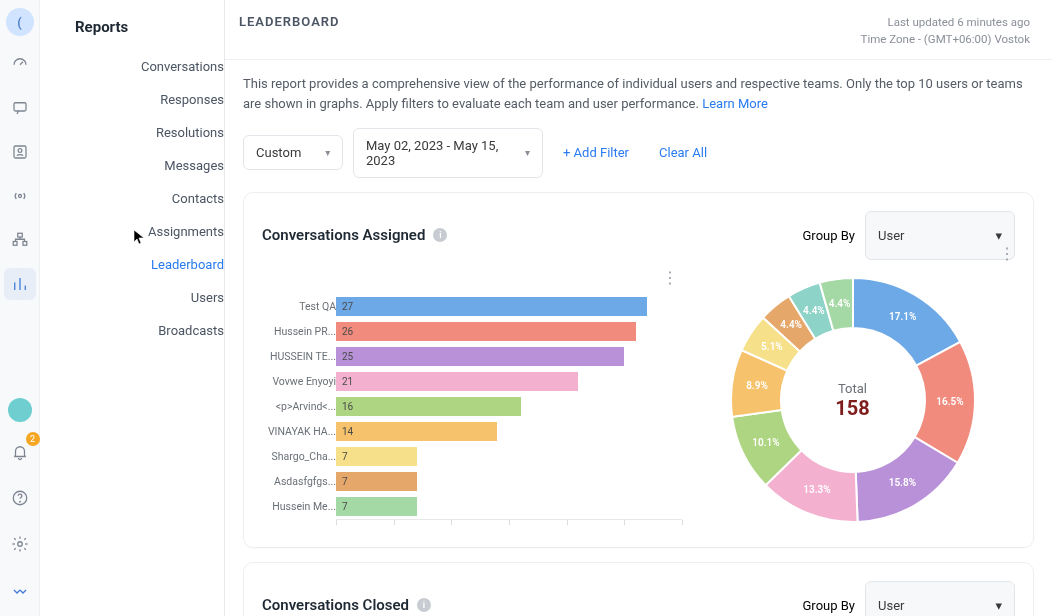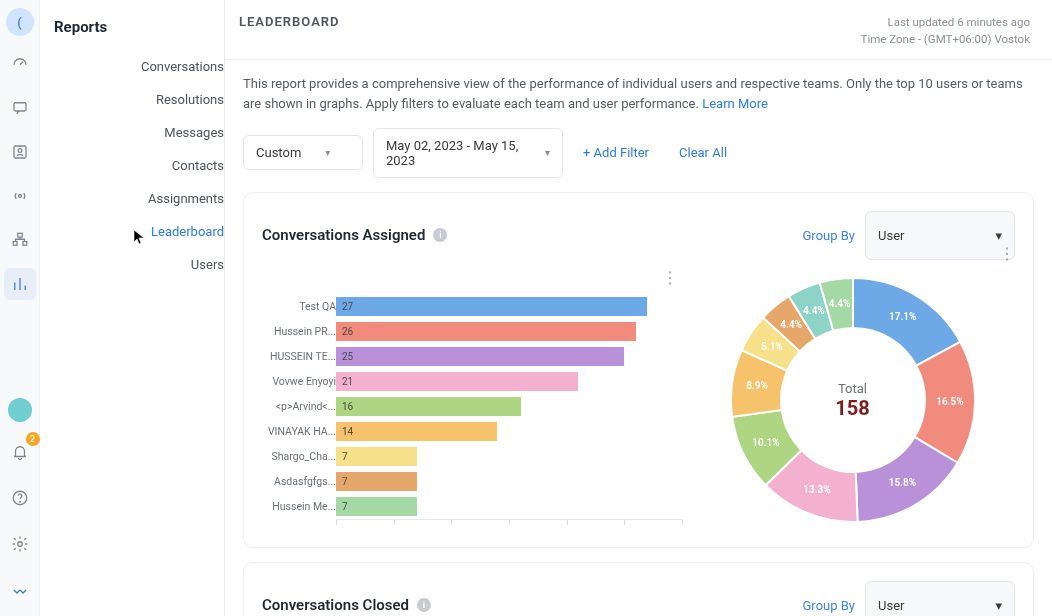--- a/index.html
+++ b/index.html
@@ -6,41 +6,41 @@
   body { width: 1052px; height: 616px; overflow: hidden; display: flex; background: #fff; color: #3a3a3a; }
   .iconrail { width: 40px; background: #f8f9fb; display: flex; flex-direction: column; align-items: center; padding-top: 8px; gap: 20px; border-right: 1px solid #eef0f3; }
   .iconrail .top { display:flex; flex-direction:column; gap:12px; align-items:center;}
   .iconrail .bottom { margin-top:auto; display:flex; flex-direction:column; gap:14px; align-items:center; padding-bottom:10px;}
   .rail-icon { width: 32px; height: 32px; display:flex; align-items:center; justify-content:center; border-radius:6px; color:#7d8591; cursor:pointer; position:relative;}
   .rail-icon.sel { background:#e7eef8; color:#3f7bd9; }
   .avatar-circle { width:28px;height:28px;border-radius:50%;background:#d0e4ff;display:flex;align-items:center;justify-content:center;color:#4c7ec9;font-weight:600;font-size:13px;}
   .avatar-small { width:24px;height:24px;border-radius:50%;background:#6fcfd0;position:relative;}
   .badge { position:absolute; top:-4px; right:-4px; background:#f5a623; color:#fff; font-size:9px; border-radius:8px; min-width:14px; height:14px; display:flex; align-items:center; justify-content:center; }
   .sidebar { width: 184px; padding: 18px 0 0 14px; }
-  .sidebar h2 { font-size: 15px; font-weight:700; color:#1f2933; margin-bottom:14px; }
+  .sidebar h2 { font-size: 15px; font-weight:700; color:#1f2933; margin-bottom:14px;margin-left:21px; }
   .menu { display:flex; flex-direction:column;align-items:flex-end; }
   .menu-item { font-size:13px; color:#4b5563; padding:9px 0 9px 8px; cursor:pointer; }
   .menu-item.active { color:#2a7bef; }
   .main { flex:1; border-left:1px solid #e7e9ec; overflow:auto; }
   .topbar { display:flex; align-items:flex-start; justify-content:space-between; padding:14px 22px 10px 14px; border-bottom:1px solid #eef0f3;}
   .topbar h1 { font-size:13px; letter-spacing:1px; color:#4b5563; font-weight:600; }
   .meta { text-align:right; font-size:11.5px; color:#8a8f98; line-height:1.5; }
   .content { padding:14px 18px; }
   .desc { font-size:13px; color:#555c66; line-height:1.55; margin-bottom:14px; max-width:780px;}
   .desc a { color:#2a7bef; text-decoration:none; cursor:pointer;}
   .filters { display:flex; gap:10px; align-items:center; margin-bottom:14px;}
   .dropdown { border:1px solid #e2e5e9; border-radius:6px; padding:9px 12px; display:flex; align-items:center; gap:24px; font-size:13px; color:#3a3a3a; cursor:pointer; background:#fff;}
   .dropdown .chev { color:#8a8f98; font-size:10px;}
   .link-btn { font-size:13px; color:#2a7bef; cursor:pointer; padding:8px 10px;}
   .card { border:1px solid #eceef1; border-radius:10px; padding:18px 18px 14px 18px; margin-bottom:14px; box-shadow:0 1px 1px rgba(0,0,0,0.02);}
   .card-head { display:flex; align-items:center; justify-content:space-between; margin-bottom:8px;}
   .card-title { display:flex; align-items:center; gap:8px; font-size:15px; font-weight:600; color:#1f2933;}
   .info-i { width:14px;height:14px;border-radius:50%;background:#c8ccd2;color:#fff;font-size:9px;display:flex;align-items:center;justify-content:center; }
   .groupby { display:flex; align-items:center; gap:10px;}
-  .groupby-label { font-size:13px; color:#3b82f6;}
+  .groupby-label { font-size:13px; color:#000000;}
   .select { border:1px solid #e2e5e9; background:#f6f8fa; border-radius:6px; padding:16px 12px; width:150px; display:flex; align-items:center; justify-content:space-between; font-size:13px; color:#3a3a3a; cursor:pointer;}
   .chart-row { display:flex; gap:8px; position:relative;}
   .barchart { flex:0 0 420px; position:relative; padding-top:26px;}
   .kebab { position:absolute; top:0; right:4px; color:#9aa0a8; cursor:pointer; font-size:16px; }
   .bar-line { display:flex; align-items:center; height:25px;}
   .bar-label { width:74px; text-align:right; font-size:10.5px; color:#6a7077; white-space:nowrap; overflow:hidden; text-overflow:ellipsis;}
   .bar-track { flex:1; position:relative;}
   .bar { height:19px; display:flex; align-items:center; padding-left:6px; font-size:10px; color:#4a4a4a; }
   .axis { height:14px; margin-left:74px; border-top:1px solid #e6e8eb; position:relative;}
   .tick { position:absolute; top:0; width:1px; height:5px; background:#d8dbe0;}
@@ -125,26 +125,28 @@
           <path d="M4 12l4 4 4-4M12 12l4 4 4-4"></path>
         </svg>
       </div>
   </div>
 </div>
 
 <div class="sidebar">
   <h2>Reports</h2>
   <div class="menu" id="menu">
       <div class="menu-item">Conversations</div>
+      <div class="menu-item">Responses</div>
       <div class="menu-item">Resolutions</div>
       <div class="menu-item">Messages</div>
       <div class="menu-item">Contacts</div>
       <div class="menu-item">Assignments</div>
       <div class="menu-item active">Leaderboard</div>
       <div class="menu-item">Users</div>
+      <div class="menu-item">Broadcasts</div>
     </div>
 </div>
 
 <div class="cursor" style="left:133px; top:229px;">
   <svg viewBox="0 0 12 16">
       <path d="M1 1l0 12 3-3 2 5 2-1-2-5 5 0z" fill="#000" stroke="#fff" stroke-width="0.6"></path>
     </svg>
 </div>
 
 <div class="main">
@@ -155,21 +157,21 @@
       <div>Time Zone - (GMT+06:00) Vostok</div>
     </div>
   </div>
 
   <div class="content">
     <p class="desc">
       <span>This report provides a comprehensive view of the performance of individual users and respective teams. Only the top 10 users or teams are shown in graphs. Apply filters to evaluate each team and user performance. </span><a>Learn More</a>
     </p>
 
     <div class="filters">
-      <div class="dropdown" style="width:120px">
+      <div class="dropdown" style="width:100px">
         <span>Custom</span>
           <span class="chev">▾</span>
       </div>
       <div class="dropdown" style="width:190px">
         <span>May 02, 2023 - May 15, 2023</span>
           <span class="chev">▾</span>
       </div>
       <span class="link-btn">+ Add Filter</span>
       <span class="link-btn">Clear All</span>
     </div>

